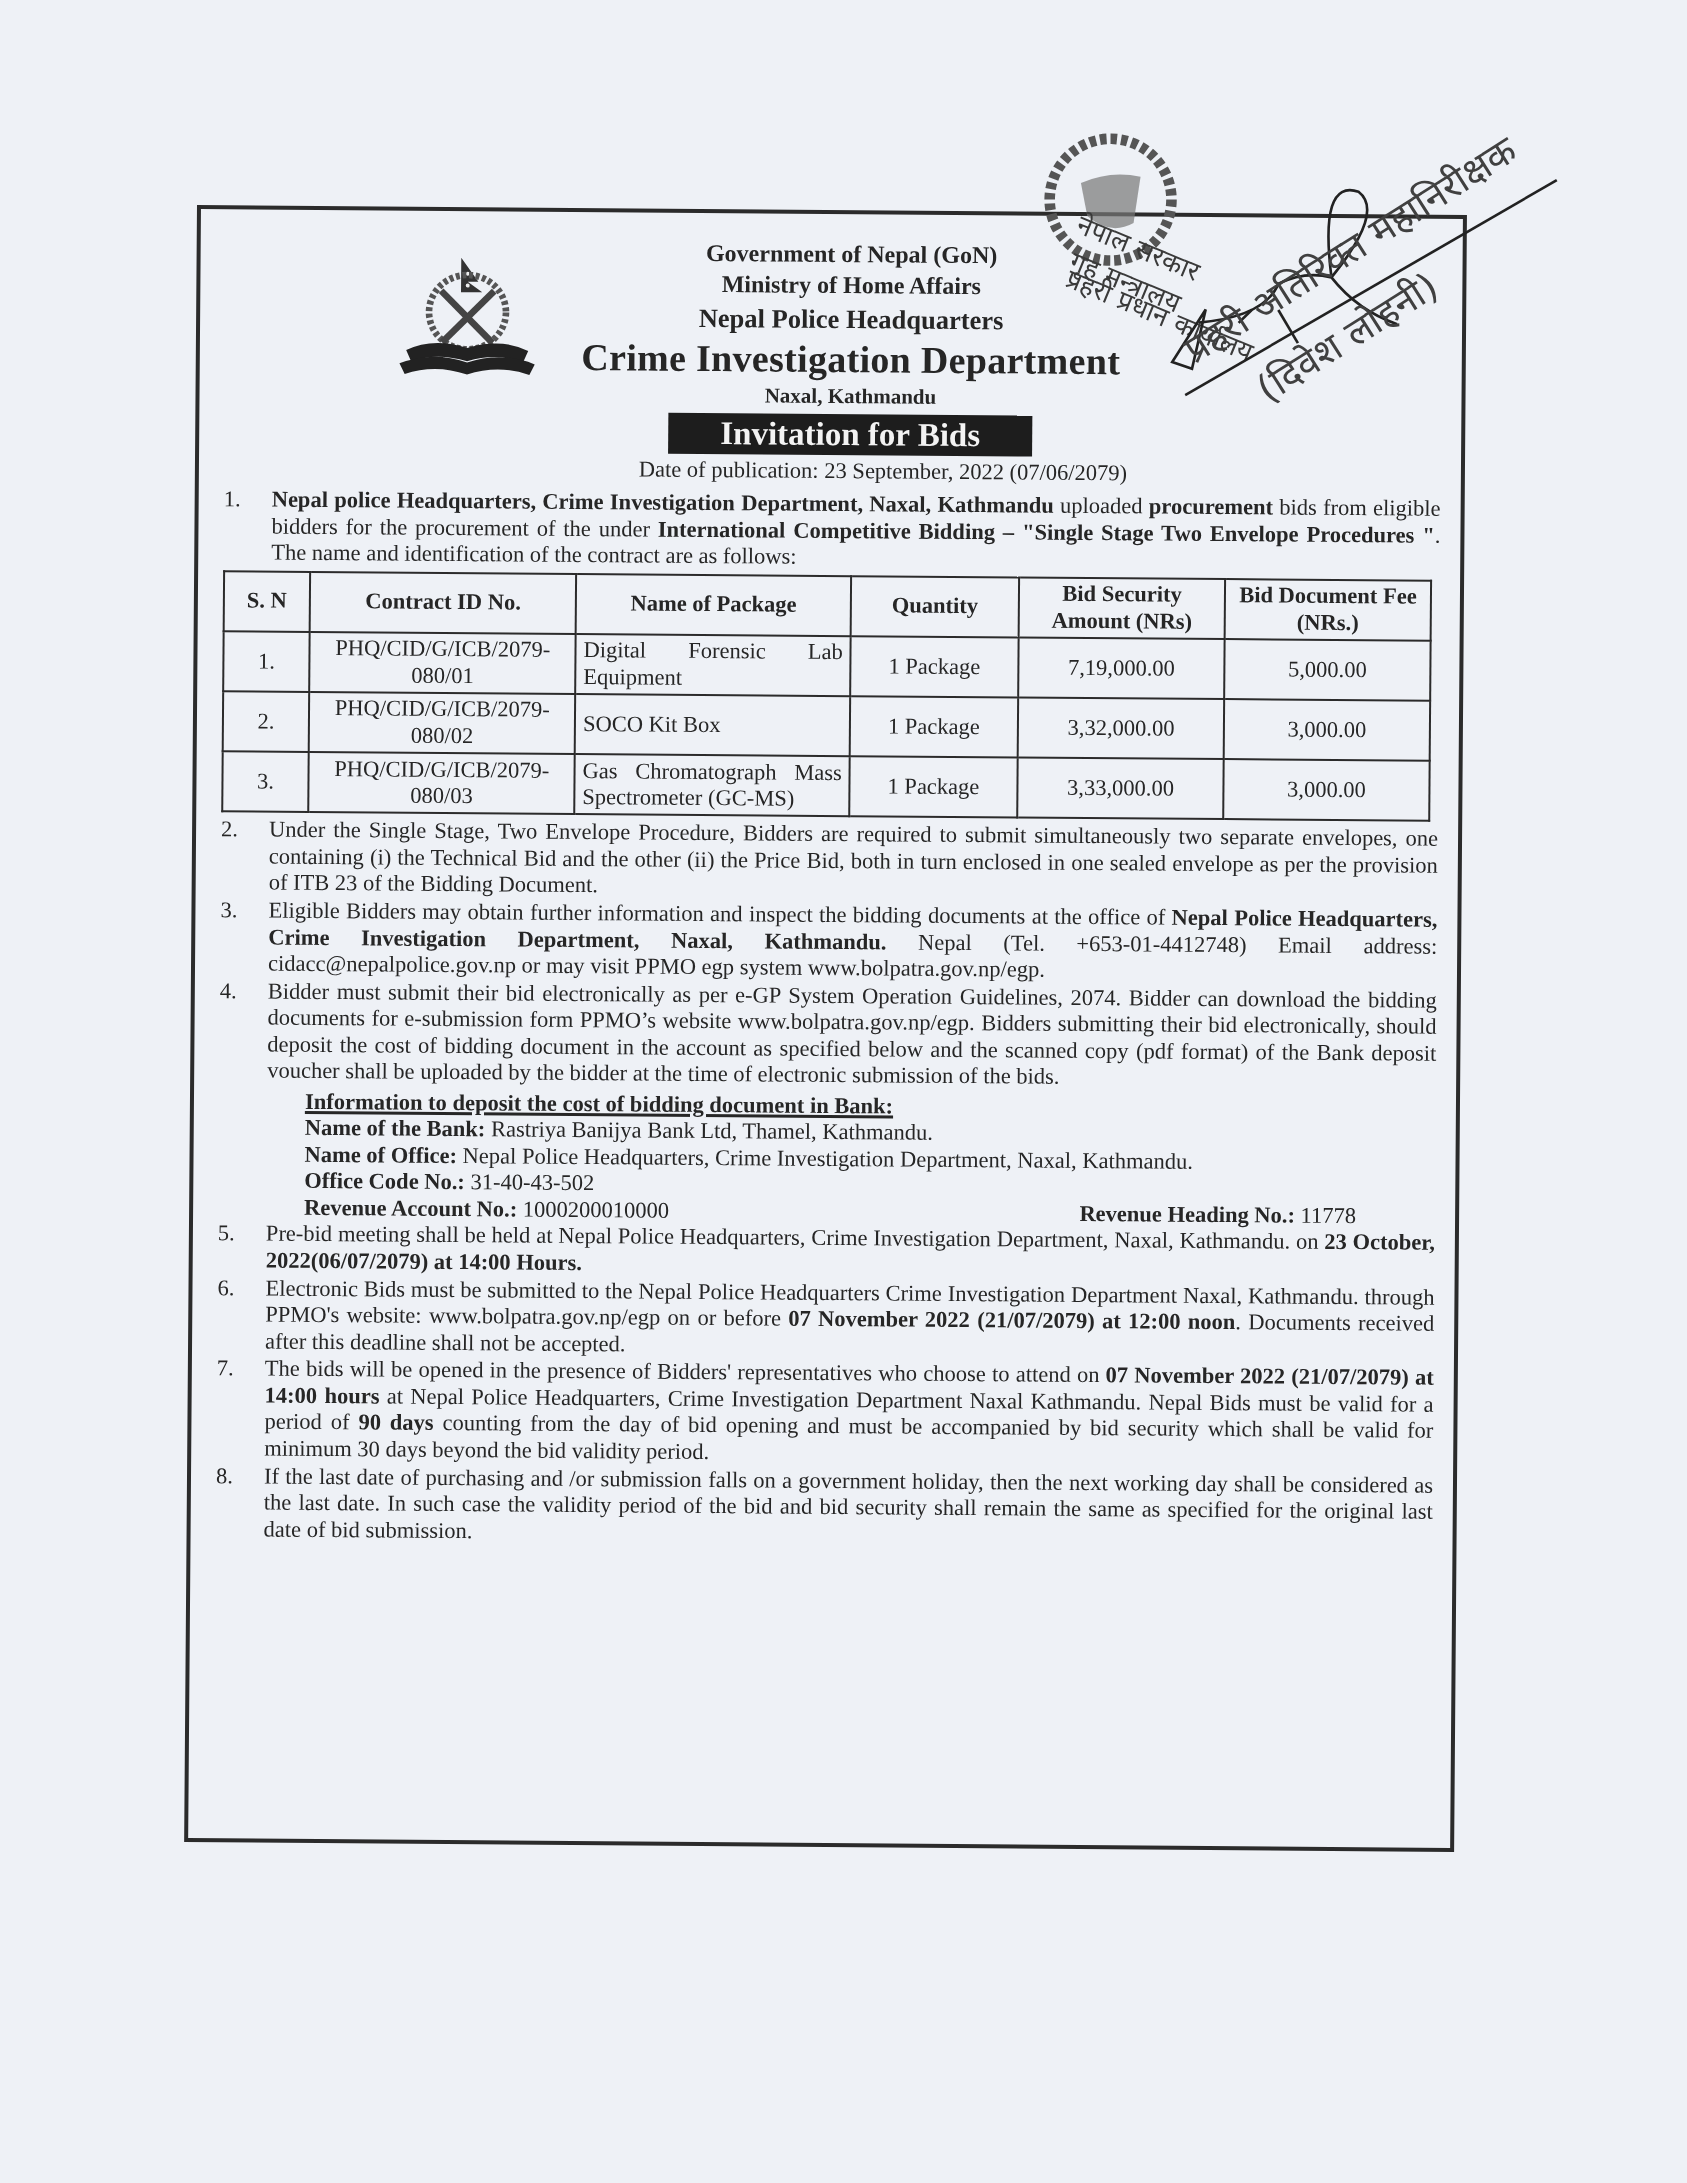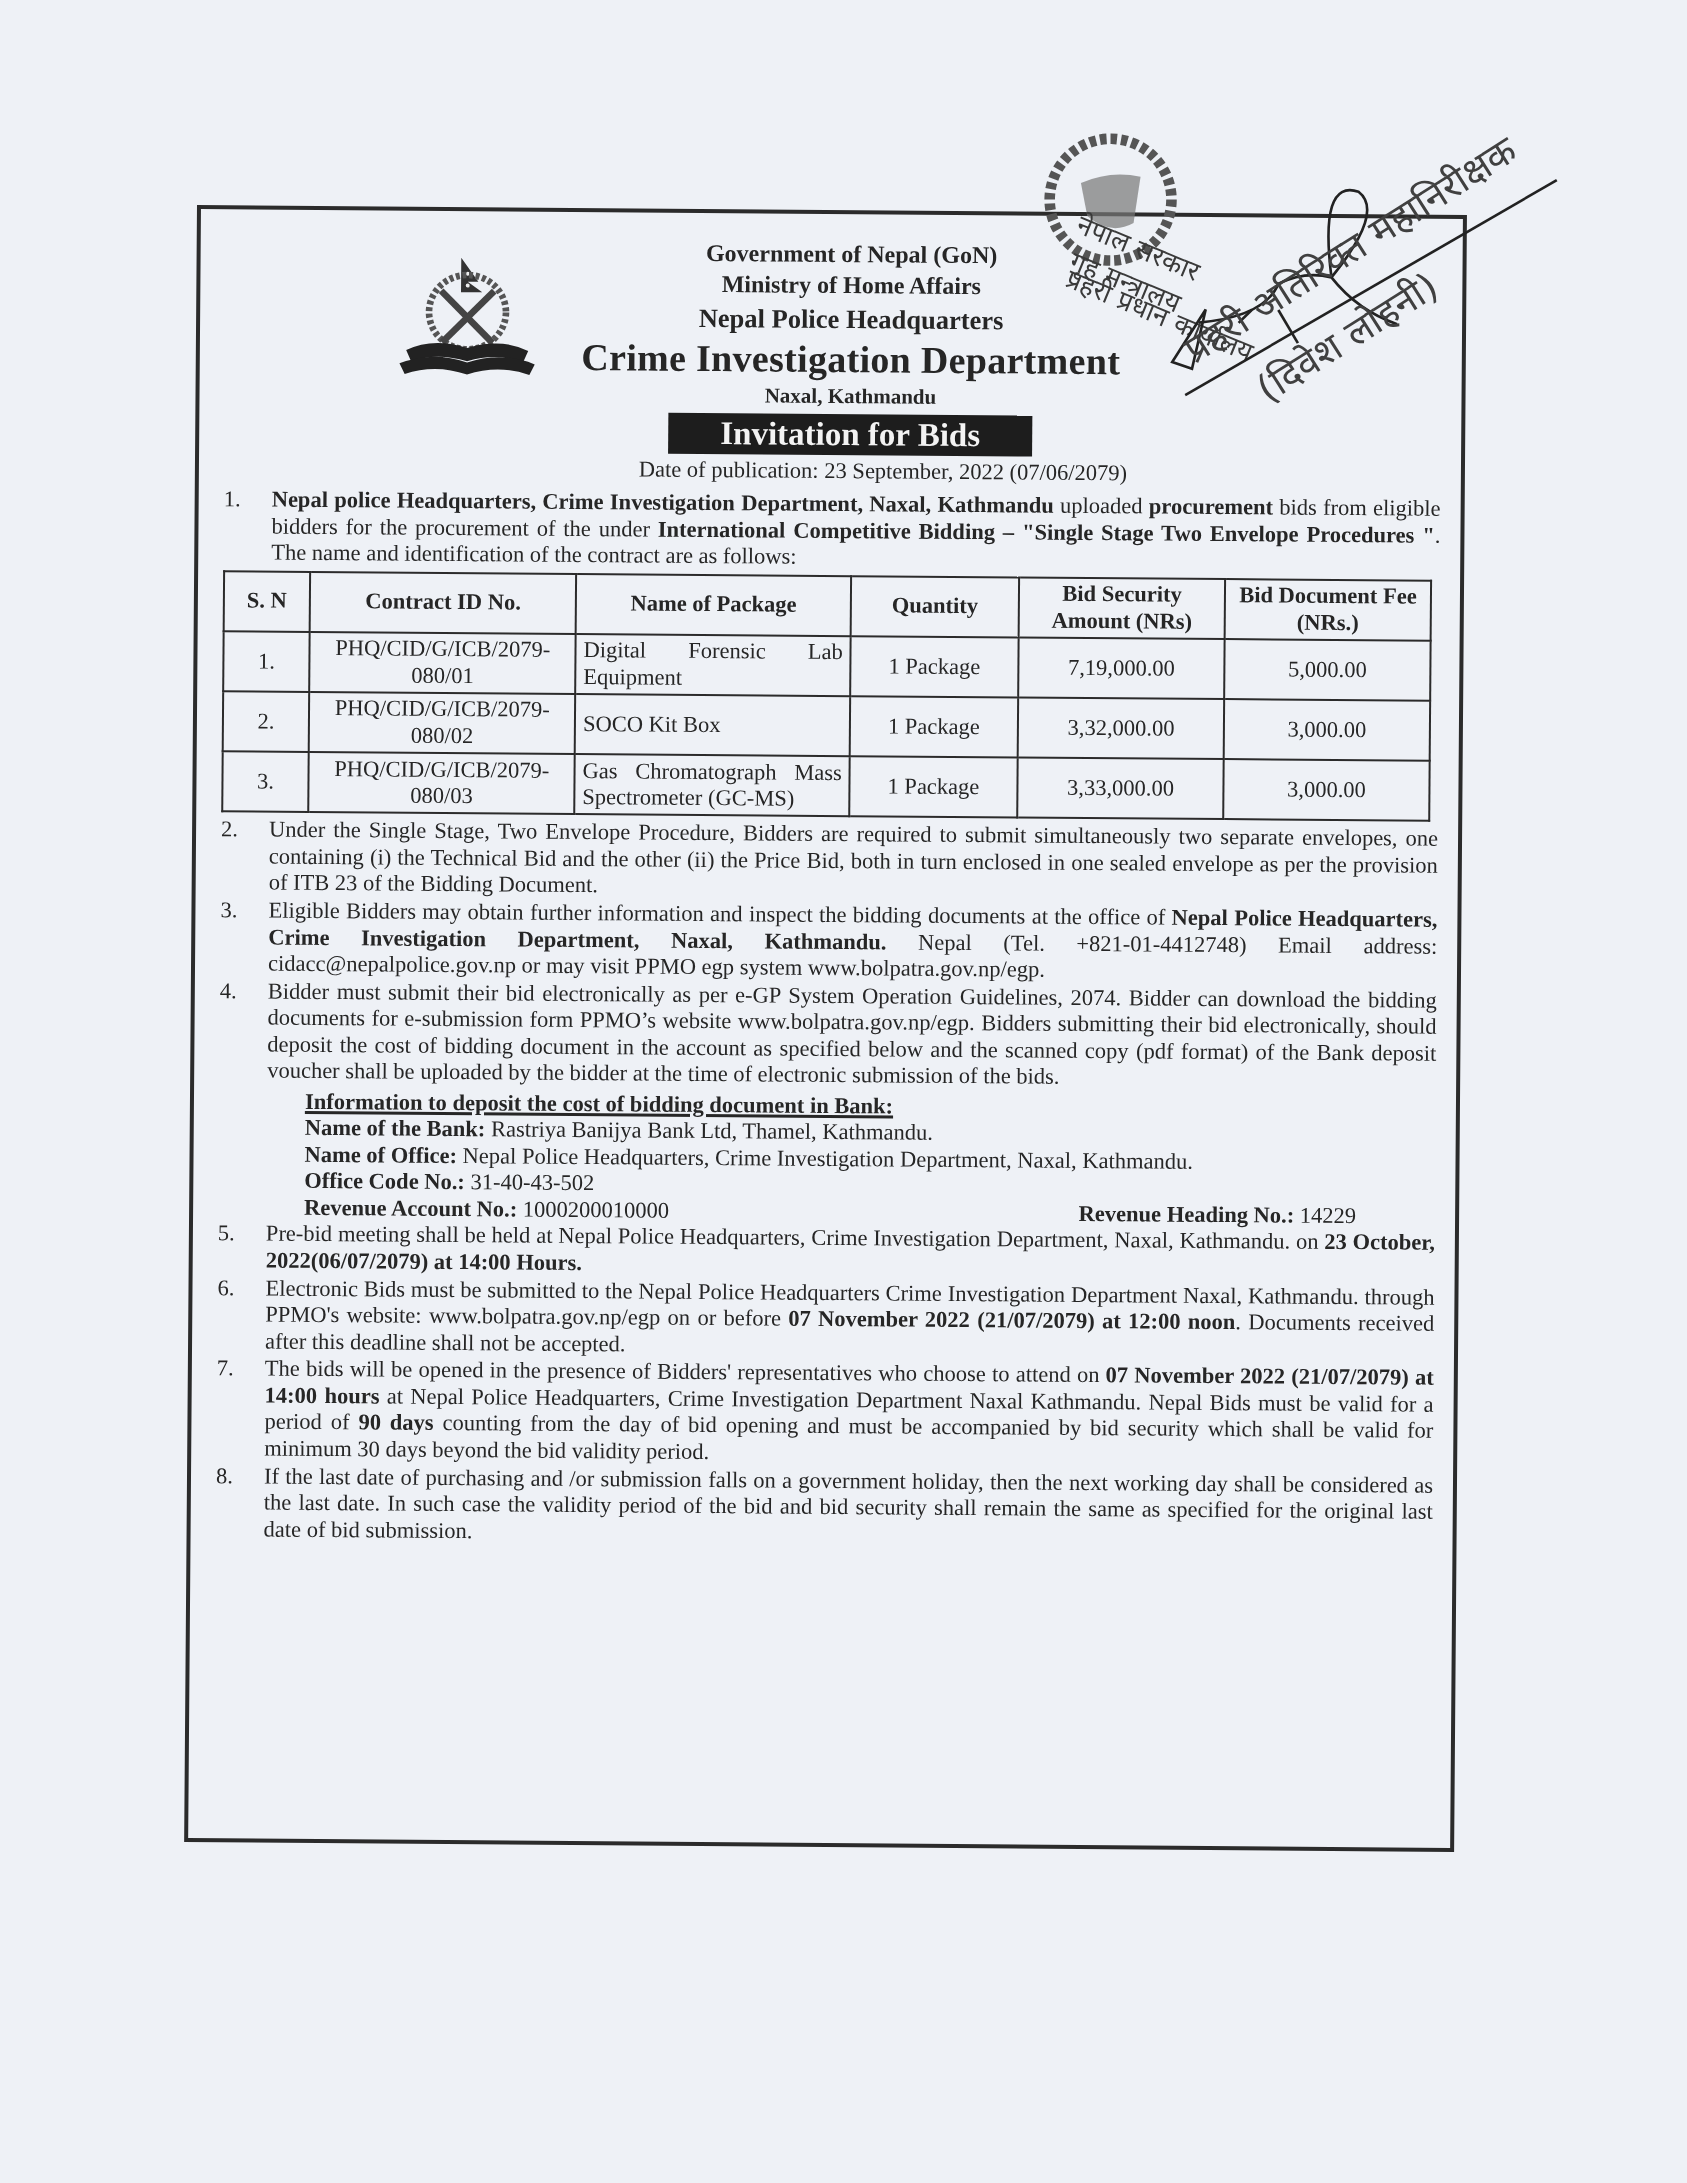--- a/index.html
+++ b/index.html
@@ -156,36 +156,36 @@
       </tbody>
     </table>
 
     <div class="item">
       <div class="num">2.</div>
       <div class="txt">Under the Single Stage, Two Envelope Procedure, Bidders are required to submit simultaneously two separate envelopes, one containing (i) the Technical Bid and the other (ii) the Price Bid, both in turn enclosed in one sealed envelope as per the provision of ITB 23 of the Bidding Document.</div>
     </div>
 
     <div class="item">
       <div class="num">3.</div>
-      <div class="txt"><span>Eligible Bidders may obtain further information and inspect the bidding documents at the office of </span><b>Nepal Police Headquarters, Crime Investigation Department, Naxal, Kathmandu.</b><span> Nepal (Tel. +821-01-4412748) Email address: cidacc@nepalpolice.gov.np or may visit PPMO egp system www.bolpatra.gov.np/egp.</span></div>
+      <div class="txt"><span>Eligible Bidders may obtain further information and inspect the bidding documents at the office of </span><b>Nepal Police Headquarters, Crime Investigation Department, Naxal, Kathmandu.</b><span> Nepal (Tel. +653-01-4412748) Email address: cidacc@nepalpolice.gov.np or may visit PPMO egp system www.bolpatra.gov.np/egp.</span></div>
     </div>
 
     <div class="item">
       <div class="num">4.</div>
       <div class="txt">Bidder must submit their bid electronically as per e-GP System Operation Guidelines, 2074. Bidder can download the  bidding documents for e-submission form PPMO’s website www.bolpatra.gov.np/egp. Bidders submitting their bid electronically, should deposit the cost of bidding document in the account as specified below and the scanned copy (pdf format) of the Bank deposit voucher shall be uploaded by the bidder at the time of electronic submission of the bids.</div>
     </div>
 
     <div class="bankinfo">
       <div class="ttl">Information to deposit the cost of bidding document in Bank:</div>
       <div><b>Name of the Bank:</b><span> Rastriya Banijya Bank Ltd, Thamel, Kathmandu.</span></div>
       <div><b>Name of Office:</b><span> Nepal Police Headquarters, Crime Investigation Department, Naxal, Kathmandu.</span></div>
       <div><b>Office Code No.:</b><span> 31-40-43-502</span></div>
       <div class="row">
         <div><b>Revenue Account No.:</b><span> 1000200010000</span></div>
-        <div class="rh"><b>Revenue Heading No.:</b><span> 14229</span></div>
+        <div class="rh"><b>Revenue Heading No.:</b><span> 11778</span></div>
       </div>
     </div>
 
     <div class="item">
       <div class="num">5.</div>
       <div class="txt"><span>Pre-bid meeting shall be held at Nepal Police Headquarters, Crime Investigation Department, Naxal, Kathmandu. on </span><b>23 October, 2022(06/07/2079) at 14:00 Hours.</b></div>
     </div>
 
     <div class="item">
       <div class="num">6.</div>

